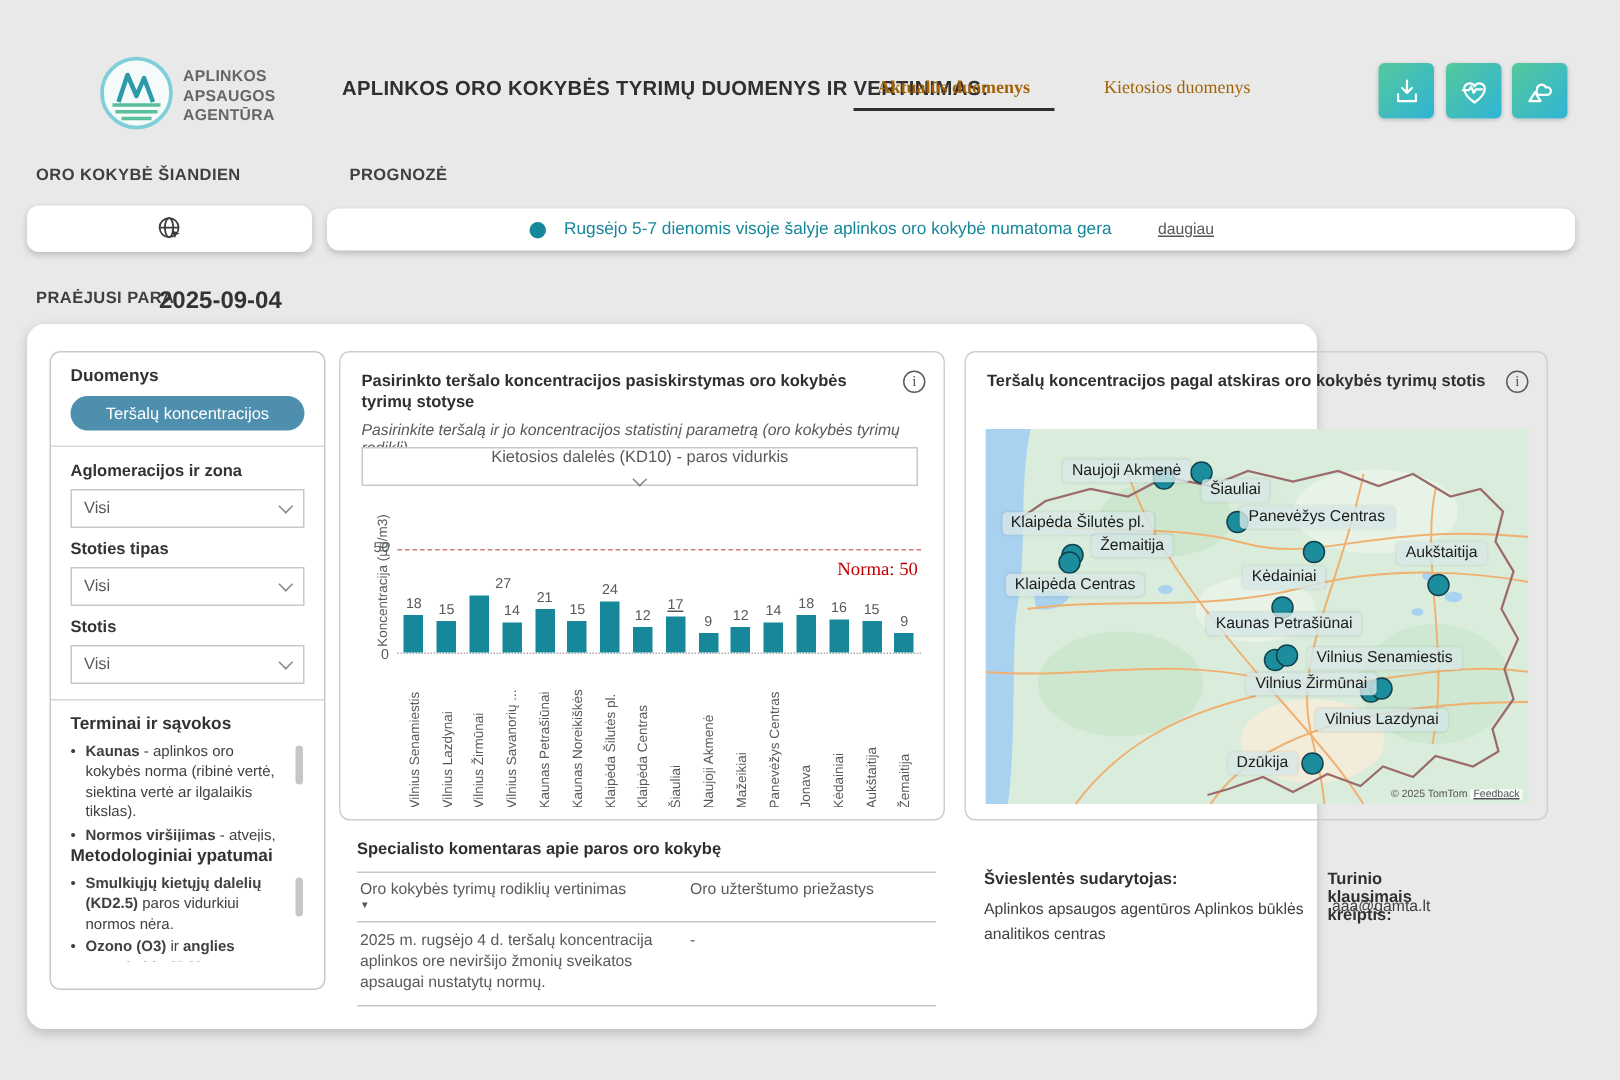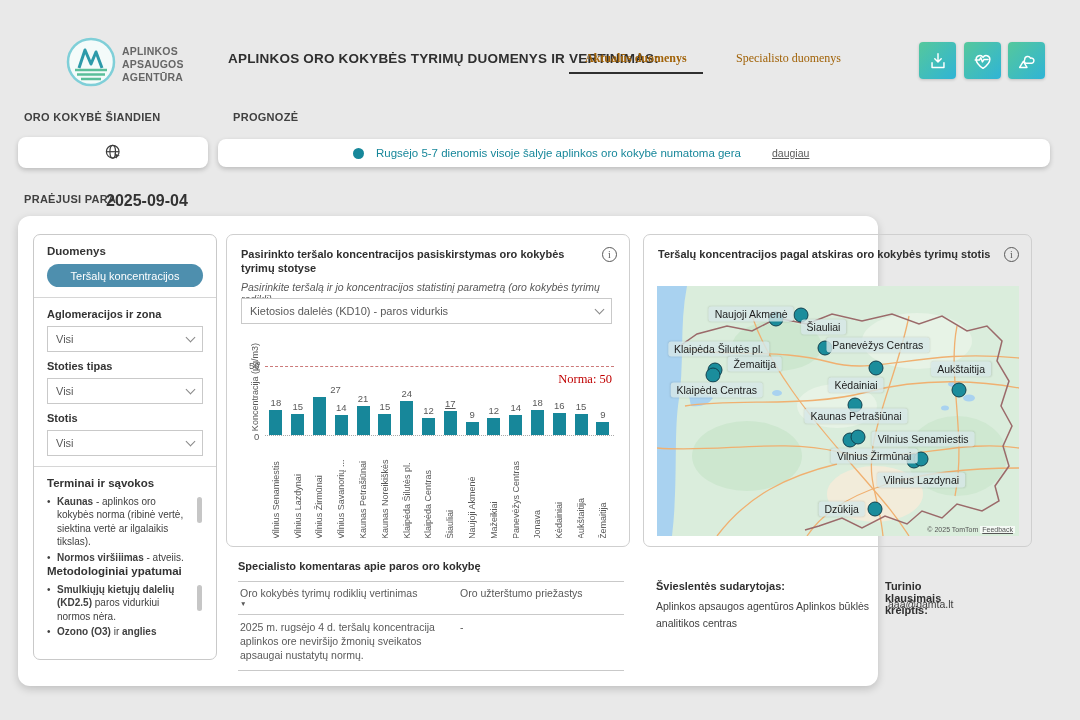--- a/index.html
+++ b/index.html
@@ -74,21 +74,21 @@
   .scroll-thumb { position:absolute; right:1px; top:2px; width:5px; height:26px; background:#c6c6c6; border-radius:3px; }
 
   
   #chart-panel { position:absolute; left:208px; top:18px; width:404px; height:313px;
     border:1px solid #cfcfcf; border-radius:7px; }
   .panel-title { position:absolute; left:14px; top:12px; font-size:11px; font-weight:bold; color:#2f2f2f; width:340px; line-height:1.3; }
   .info-icon { position:absolute; right:12px; top:12px; width:15px; height:15px; border:1px solid #595959;
     border-radius:50%; font-family:"Liberation Serif",serif; font-size:10px; color:#595959;
     display:flex; align-items:center; justify-content:center; cursor:pointer; }
   #chart-subtitle { position:absolute; left:14px; top:46px; font-size:10.5px; font-style:italic; color:#595959; width:380px; }
-  #pollutant-select { position:absolute; left:14px; top:63px; width:371px; }
+  #pollutant-select { position:absolute; left:14px; top:63px; width:371px;flex-direction:column; }
   
   #ylabel { position:absolute; left:-27px; top:147px; font-size:9px; color:#595959;
     transform:rotate(-90deg); transform-origin:center; width:110px; text-align:center; }
   #ytick-50 { position:absolute; left:22px; top:125px; font-size:9.5px; color:#595959; }
   #ytick-0  { position:absolute; left:27px; top:196px; font-size:9.5px; color:#595959; }
   #plot { position:absolute; left:38px; top:131px; width:349px; height:70px; }
   #norm-line { position:absolute; left:0; right:0; top:0; border-top:1.5px dashed #cc7a7a; }
   #norm-label { position:absolute; right:2px; top:6px; font-family:"Liberation Serif",serif;
     font-size:12.5px; color:#c00000; }
   #bars { position:absolute; left:0; bottom:0; width:100%; height:70px; display:flex; align-items:flex-end;
@@ -146,21 +146,21 @@
     <div>APSAUGOS</div>
     <div>AGENTŪRA</div>
   </div>
 <div class="abs" id="page-title">APLINKOS ORO KOKYBĖS TYRIMŲ DUOMENYS IR VERTINIMAS:</div>
 
 <div class="abs tab" id="tab-current">
   <span>Aktualūs duomenys</span>
   <span class="underline"></span>
 </div>
 <div class="abs tab" id="tab-history">
-  <span>Specialisto duomenys</span>
+  <span>Kietosios duomenys</span>
 </div>
 
 <div class="abs icon-btn" id="btn-download">
   <svg width="22" height="22" viewBox="0 0 24 24">
     <path d="M12 4 v9 M8.5 9.5 L12 13 l3.5 -3.5 M5.5 14 v5 h13 v-5"></path>
   </svg>
 </div>
 <div class="abs icon-btn" id="btn-health">
   <svg width="22" height="22" viewBox="0 0 24 24">
     <path d="M12 20 C7 16.5 4.5 13.5 4.5 10 a4 4 0 0 1 7.5 -1.8 A4 4 0 0 1 19.5 10 c0 3.5 -2.5 6.5 -7.5 10 z"></path>

